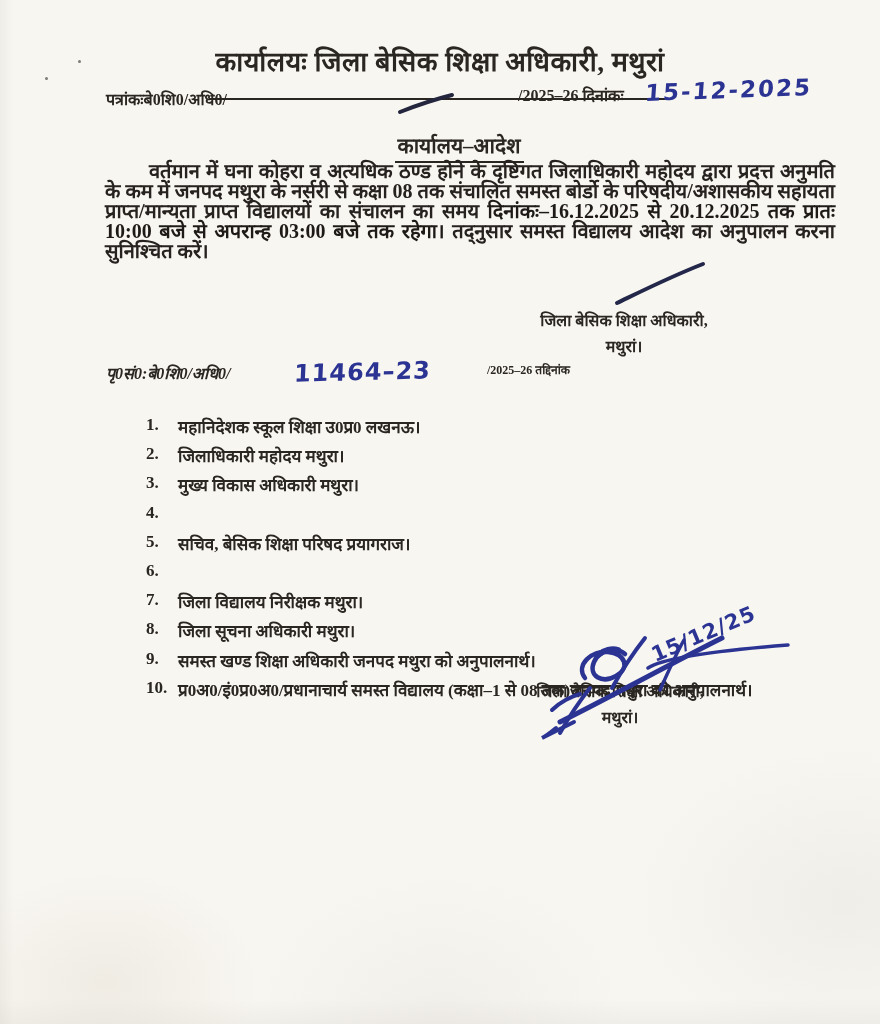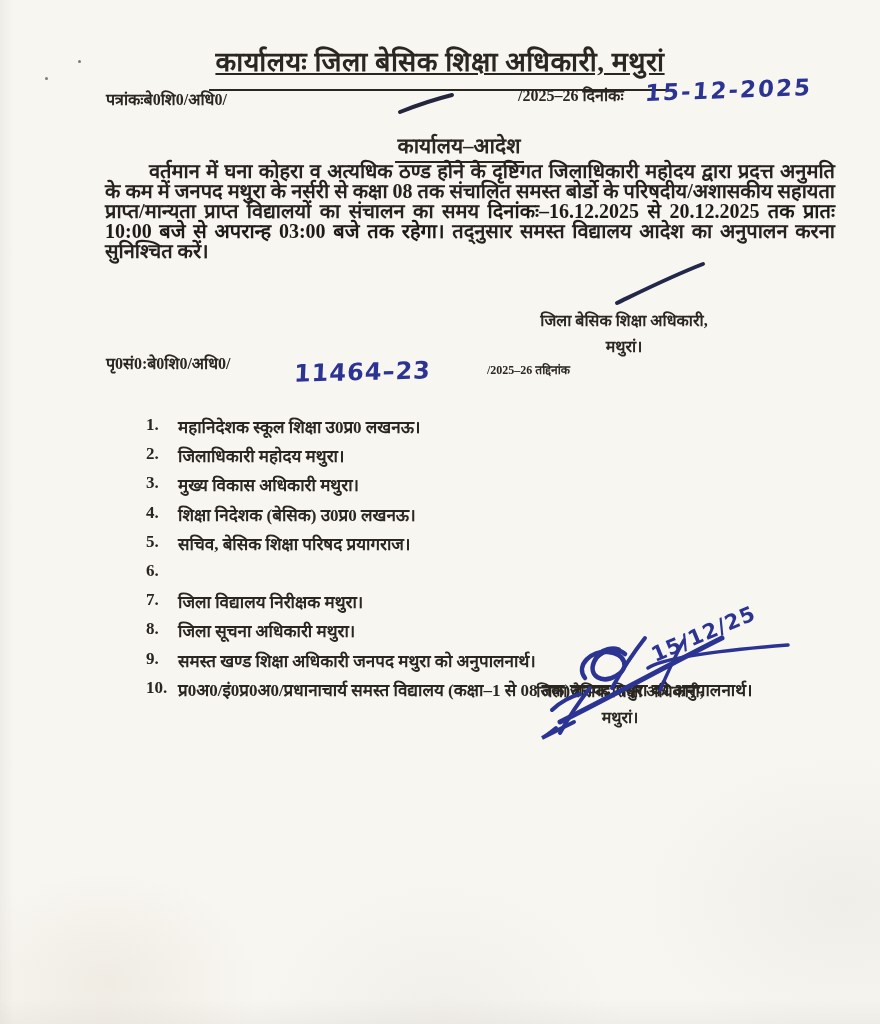--- a/index.html
+++ b/index.html
@@ -17,21 +17,21 @@
       linear-gradient(90deg, rgba(160,155,145,.10) 0, rgba(0,0,0,0) 14px),
       linear-gradient(0deg, rgba(170,165,155,.10) 0, rgba(0,0,0,0) 26px),
       #f8f6f1;
     color:#2a2621;
   }
   .abs{position:absolute;}
   .title{
     left:0;right:0;top:42px;text-align:center;
     font-size:27px;font-weight:800;letter-spacing:.5px;
   }
-  .title .u{border-bottom:2.5px solid #2a2621;padding:0 6px 10px 6px;display:inline-block;text-decoration:underline;}
+  .title .u{border-bottom:2.5px solid #2a2621;padding:0 6px 19px 6px;display:inline-block;}
   .refline{top:88px;left:106px;font-size:16px;font-weight:700;}
   .dateline{top:84px;left:518px;font-size:16px;font-weight:700;}
   .hw{
     color:#2c3493;
     font-family:"DejaVu Sans",sans-serif;font-weight:700;
   }
   .hw-date{
     top:77px;left:645px;font-size:23px;letter-spacing:2px;
     transform:rotate(-2deg) skewX(-6deg);
   }
@@ -44,21 +44,21 @@
     top:161px;left:105px;width:730px;
     font-size:20px;line-height:20px;font-weight:600;
     text-align:justify;text-indent:44px;
     color:#262220;
   }
   .bodytext .bb{font-weight:800;color:#1d1a17;}
   .sig{
     text-align:center;font-size:16px;font-weight:700;line-height:26px;
   }
   .sig-top{top:308px;left:512px;width:224px;}
-  .endorse-ref{top:352px;left:106px;font-size:16px;font-weight:700;}
+  .endorse-ref{top:362px;left:106px;font-size:16px;font-weight:700;font-style:italic;}
   .hw-number{top:358px;left:294px;font-size:24px;letter-spacing:1px;transform:rotate(-1.5deg) skewX(-4deg);}
   .endorse-year{top:361px;left:487px;font-size:12px;font-weight:700;}
   .copyline{top:388px;left:106px;font-size:17px;font-weight:700;}
   .list{top:415px;left:146px;width:680px;font-size:17px;font-weight:600;}
   .list .row{height:29.2px;display:flex;}
   .list .num{width:32px;flex:0 0 32px;}
   .sig-bottom{top:679px;left:510px;width:220px;}
   .hw-sigdate{top:622px;left:648px;font-size:21px;letter-spacing:1px;transform:rotate(-23deg);}
   svg.stroke-layer{position:absolute;left:0;top:0;pointer-events:none;}
   .speck{position:absolute;width:3px;height:3px;border-radius:50%;background:#4a463f;opacity:.7;}
@@ -110,21 +110,20 @@
     <div class="row">
         <span class="num">2.</span>
         <span>जिलाधिकारी महोदय मथुरा।</span>
       </div>
     <div class="row">
         <span class="num">3.</span>
         <span>मुख्य विकास अधिकारी मथुरा।</span>
       </div>
     <div class="row">
         <span class="num">4.</span>
-        <span>शिक्षा निदेशक (बेसिक) उ0प्र0 लखनऊ।</span>
       </div>
     <div class="row">
         <span class="num">5.</span>
         <span>सचिव, बेसिक शिक्षा परिषद प्रयागराज।</span>
       </div>
     <div class="row">
         <span class="num">6.</span>
       </div>
     <div class="row">
         <span class="num">7.</span>

